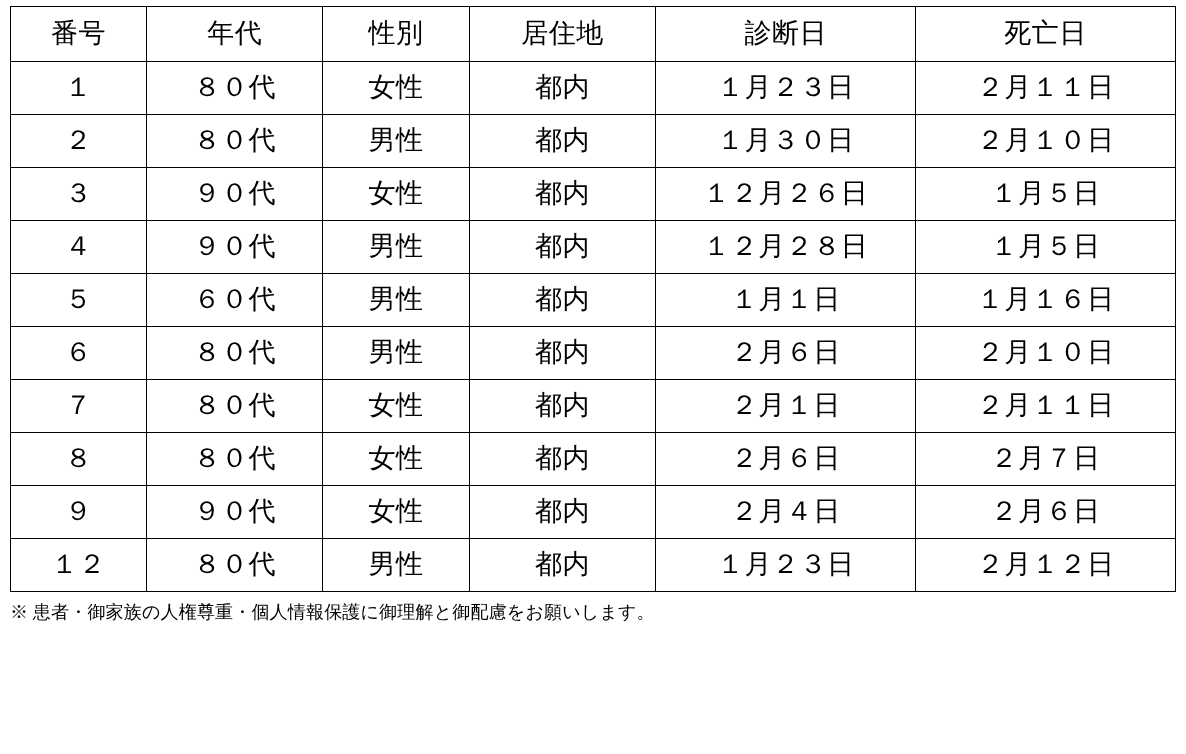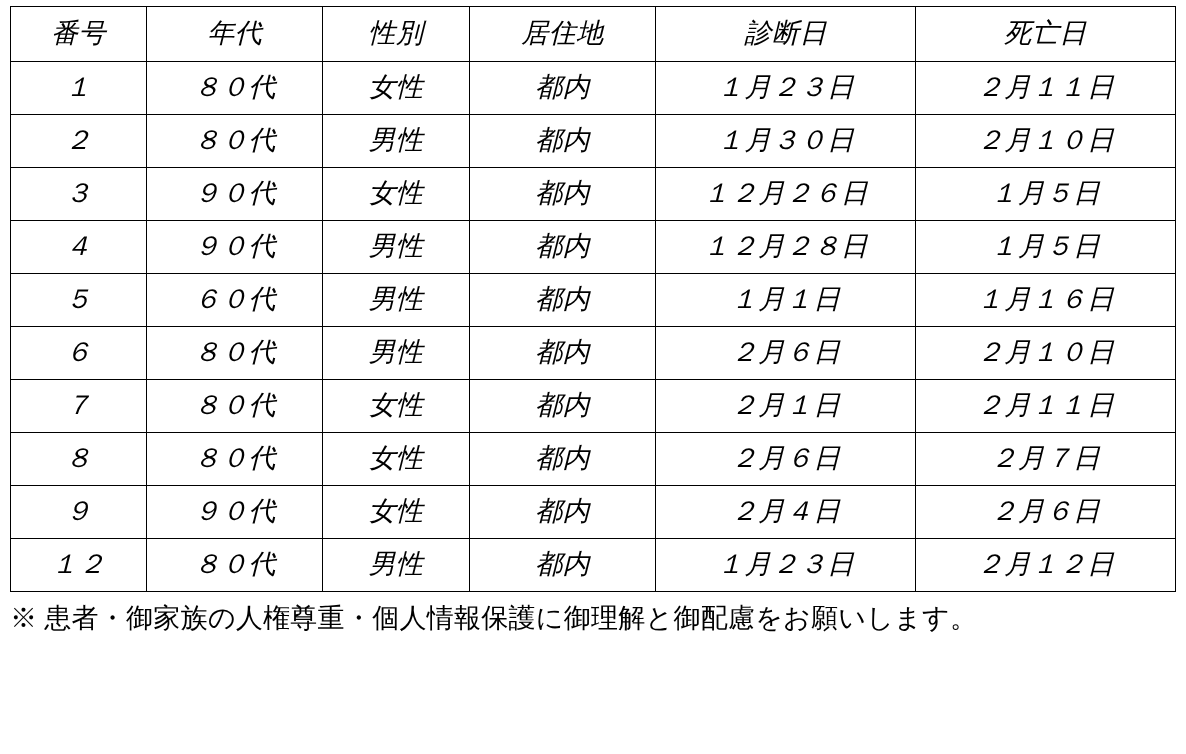--- a/index.html
+++ b/index.html
@@ -19,21 +19,20 @@
     height: 754px;
     position: relative;
     box-sizing: border-box;
     padding: 6px 10px 0 10px;
   }
   table.data-table {
     border-collapse: collapse;
     table-layout: fixed;
     width: 1166px;
     margin: 0 auto;
-    font-style: italic;
   }
   table.data-table td,
   table.data-table th {
     border: 1.5px solid #000000;
     text-align: center;
     vertical-align: middle;
     font-weight: normal;
     font-size: 27px;
     line-height: 1.1;
     height: 52px;
@@ -48,21 +47,21 @@
   col.c0 { width: 130px; }
   col.c1 { width: 168px; }
   col.c2 { width: 140px; }
   col.c3 { width: 178px; }
   col.c4 { width: 248px; }
   col.c5 { width: 248px; }
 
   .footnote {
     width: 1166px;
     margin: 10px auto 0 auto;
-    font-size: 27px;
+    font-size: 18px;
     line-height: 1.2;
     letter-spacing: 0.01em;
     white-space: nowrap;
     text-align: left;
   }
 </style>
 </head>
 <body>
 
 <div class="page">

